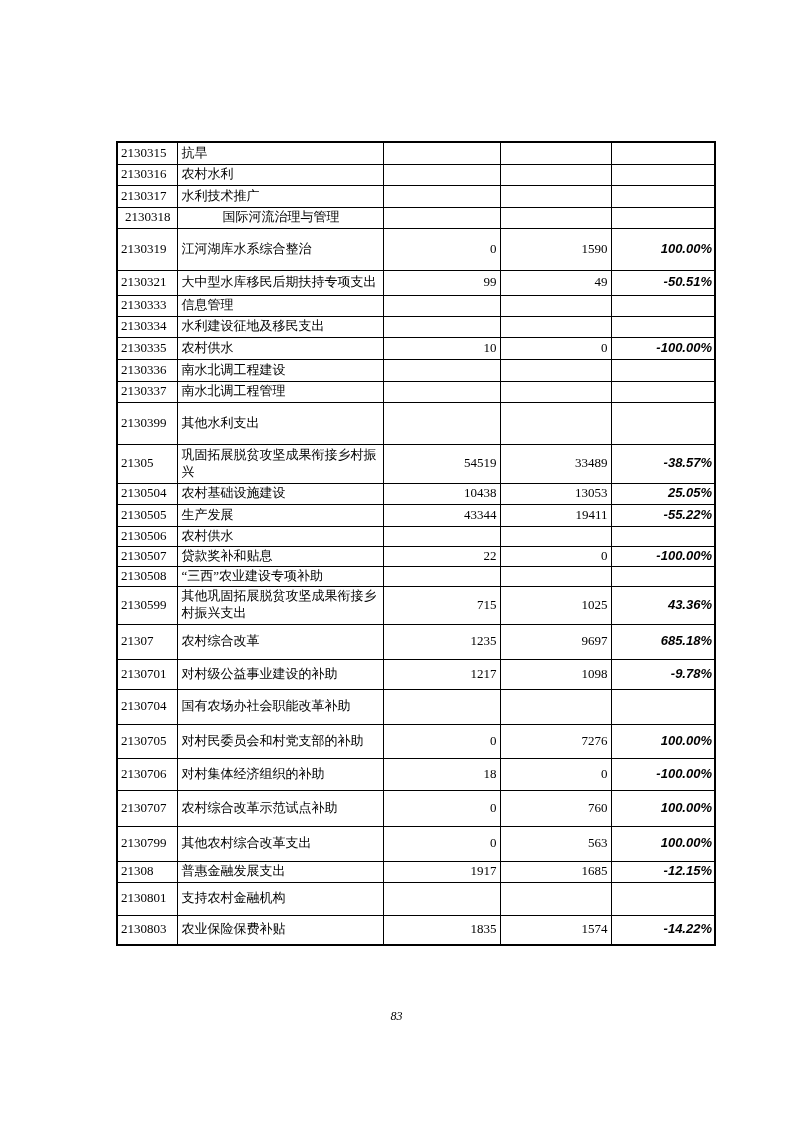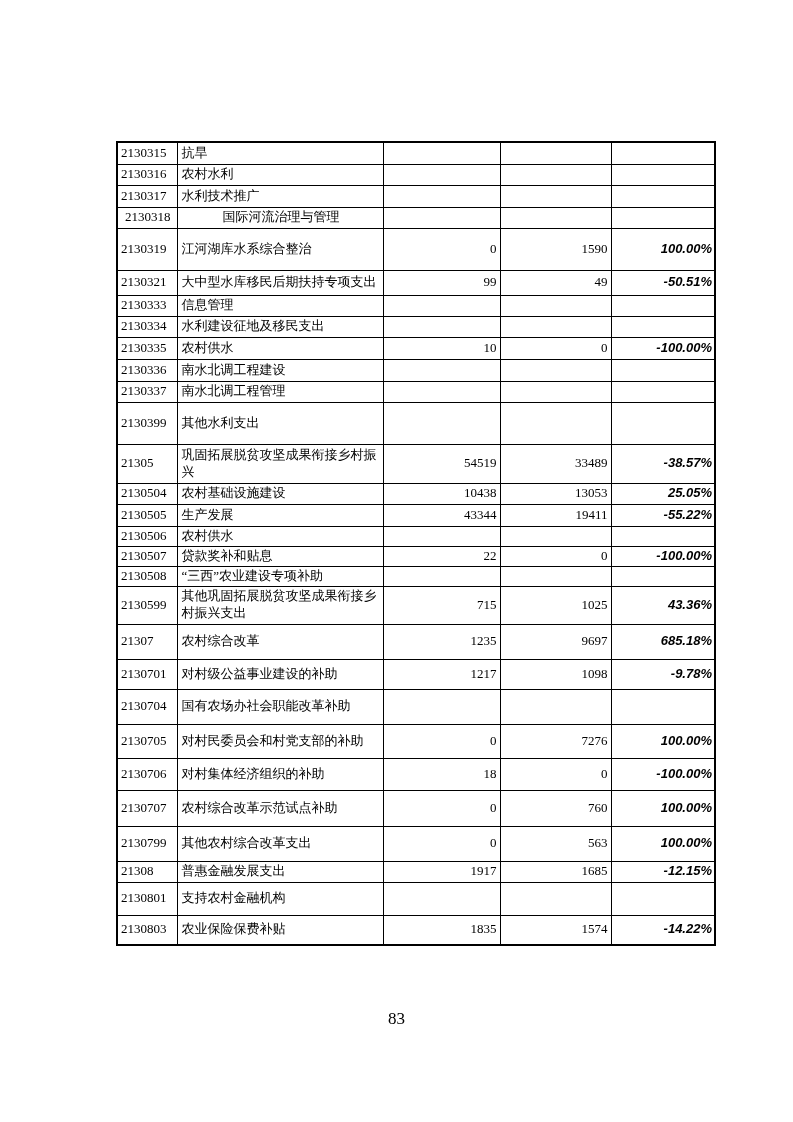--- a/index.html
+++ b/index.html
@@ -64,21 +64,22 @@
     font-size: 13.5px;
     white-space: nowrap;
     font-style: italic;
   }
   .page-number {
     position: absolute;
     top: 1009px;
     left: 0;
     width: 100%;
     text-align: center;
-    font-size: 17px;
+    font-size: 12px;
+    font-style: italic;
   }
 </style>
 </head>
 <body>
 
 <div class="sheet">
 
   <table class="budget">
     <colgroup>
       <col class="c-code">

